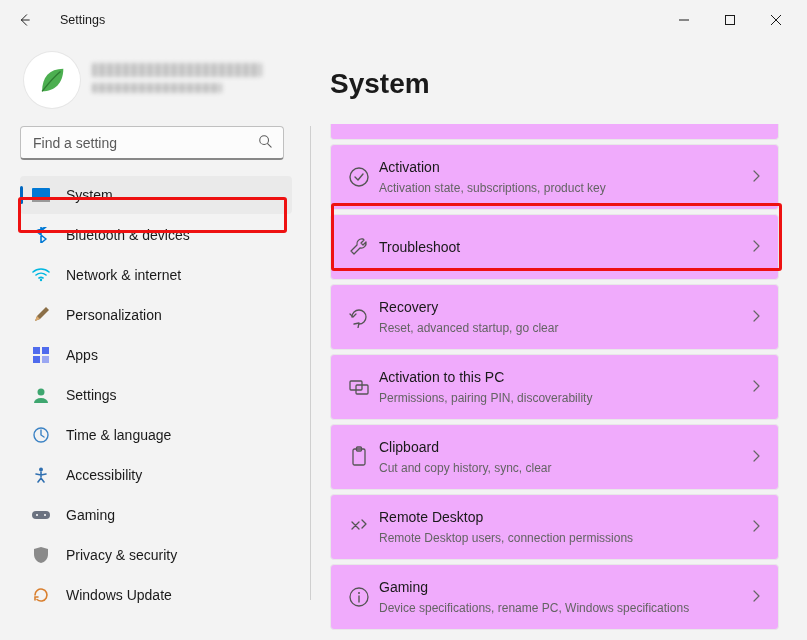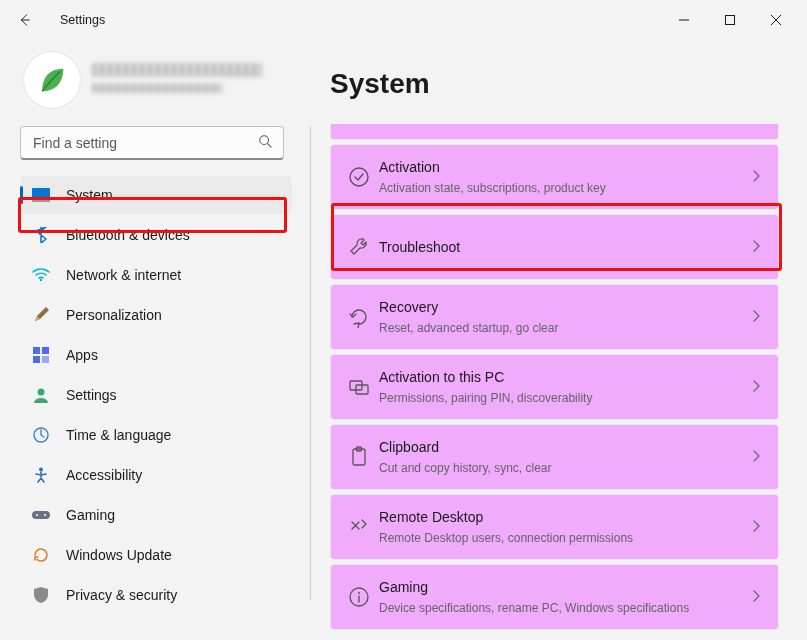--- a/index.html
+++ b/index.html
@@ -338,35 +338,35 @@
               <rect x="0" y="2" width="18" height="8" rx="4" fill="#6b7280"></rect>
               <circle cx="5" cy="6" r="1" fill="#fff"></circle>
               <circle cx="13" cy="6" r="1" fill="#fff"></circle>
             </svg>
         </span>
         <span>Gaming</span>
       </div>
 
       <div class="nav-item">
         <span class="nav-icon">
+          <svg width="14" height="16" viewBox="0 0 14 16">
+              <path d="M7 0l7 2v5c0 5-3 8-7 9-4-1-7-4-7-9V2z" fill="#8a8a8a"></path>
+            </svg>
+        </span>
+        <span>Privacy &amp; security</span>
+      </div>
+
+      <div class="nav-item">
+        <span class="nav-icon">
           <svg width="16" height="16" viewBox="0 0 16 16">
               <path d="M2 8a6 6 0 1 1 2 4.5" stroke="#d97f2e" stroke-width="1.6" fill="none" stroke-linecap="round"></path>
               <path d="M2 13v-3h3" stroke="#d97f2e" stroke-width="1.6" fill="none" stroke-linecap="round"></path>
             </svg>
         </span>
         <span>Windows Update</span>
-      </div>
-
-      <div class="nav-item">
-        <span class="nav-icon">
-          <svg width="14" height="16" viewBox="0 0 14 16">
-              <path d="M7 0l7 2v5c0 5-3 8-7 9-4-1-7-4-7-9V2z" fill="#8a8a8a"></path>
-            </svg>
-        </span>
-        <span>Privacy &amp; security</span>
       </div>
 
     </div>
   </div>
 
   <div class="main">
     <div class="scroll-divider"></div>
     <h1>System</h1>
 
     <div class="cards">

